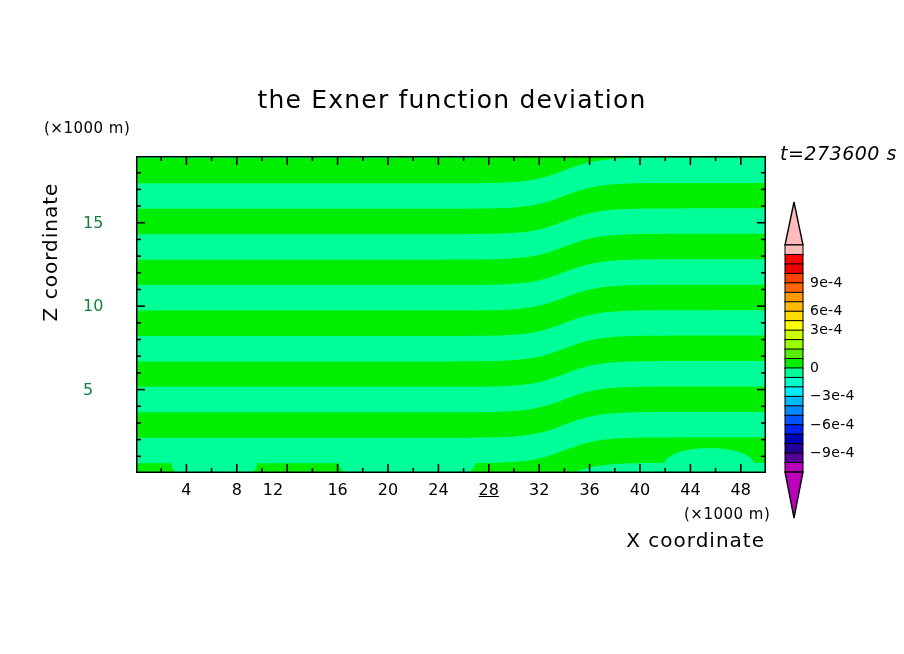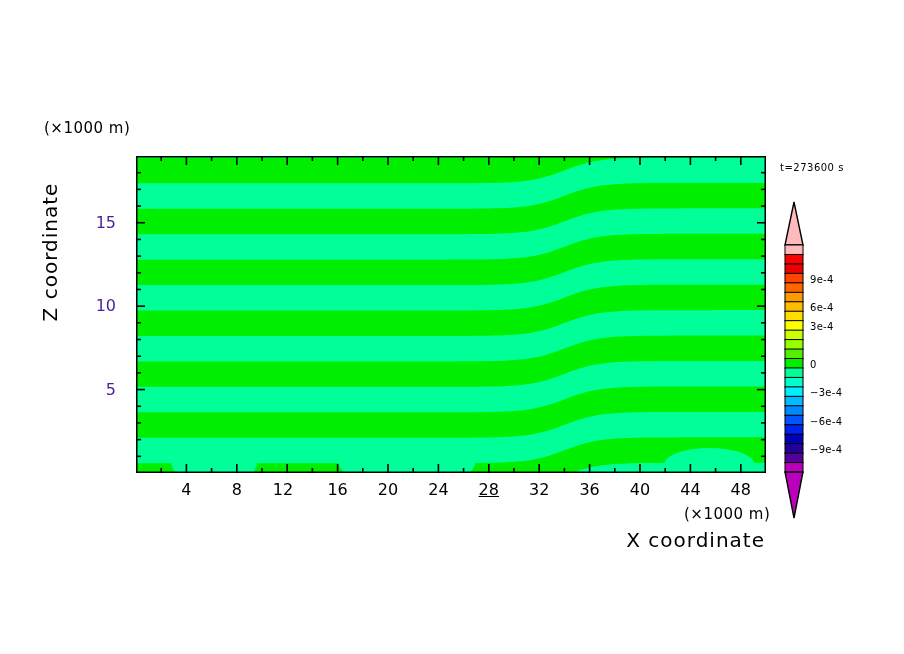--- a/index.html
+++ b/index.html
@@ -9,43 +9,44 @@
     position:relative;
   }
   #root{position:absolute;inset:0;}
   .abs{position:absolute;}
   .ttl{
     left:0;right:0;top:85px;text-align:center;
     font-size:25px;letter-spacing:1.2px;color:#000;
   }
   .units-tl{left:44px;top:119px;font-size:15px;color:#000;letter-spacing:.5px;}
   .units-br{left:684px;top:505px;font-size:15px;color:#000;letter-spacing:.5px;}
-  .tstamp{left:780px;top:162px;font-size:10px;color:#000;letter-spacing:.5px;}
+  .tstamp{left:780px;top:142px;font-size:19px;color:#000;letter-spacing:.5px;font-style:italic;}
   .xlab{
     left:0;right:139px;top:528px;text-align:right;
     font-size:20px;letter-spacing:1px;color:#000;
   }
   .ylab{
     left:-60px;top:240px;width:220px;text-align:center;
     font-size:20px;letter-spacing:1px;color:#000;
     transform:rotate(-90deg);transform-origin:center center;
   }
   .xtick{position:absolute;font-size:16px;color:#000;text-align:center;
          width:40px;margin-left:-20px;top:480px;}
-  .ytick{position:absolute;font-size:16px;color:#4c1d95;text-align:right;
-         width:40px;left:76px;margin-top:-10px;}
-  .cbtick{position:absolute;font-size:10px;color:#000;left:810px;
+  .ytick{position:absolute;font-size:16px;color:#15803d;
+         width:40px;left:83px;margin-top:-10px;}
+  .cbtick{position:absolute;font-size:14px;color:#000;left:810px;
           margin-top:-9px;letter-spacing:.3px;white-space:nowrap;}
   svg{display:block;}
 </style>
 </head>
 <body>
 
 <div id="root">
 
+  <div class="abs ttl">the Exner function deviation</div>
 
   <div class="abs units-tl">(×1000 m)</div>
   <div class="abs units-br">(×1000 m)</div>
   <div class="abs tstamp">t=273600 s</div>
 
   <div class="abs xlab">X coordinate</div>
   <div class="abs ylab">Z coordinate</div>
 
   <div class="abs" style="left:136px;top:156px;">
     <svg id="plot-svg" width="630" height="317" viewBox="0 0 630 317">
@@ -160,21 +161,21 @@
         <line x1="630" y1="16.68421052631578" x2="625" y2="16.68421052631578" stroke="#000" stroke-width="1.6"></line>
         <line x1="0" y1="0" x2="5" y2="0" stroke="#000" stroke-width="1.6"></line>
         <line x1="630" y1="0" x2="625" y2="0" stroke="#000" stroke-width="1.6"></line>
         <rect x="0" y="0" width="630" height="317" fill="none" stroke="#000000" stroke-width="3"></rect>
       </svg>
   </div>
 
   <div id="xticklabels">
       <div class="xtick" style="left: 186.4px;">4</div>
       <div class="xtick" style="left: 236.8px;">8</div>
-      <div class="xtick" style="left: 283px;">12</div>
+      <div class="xtick" style="left: 273px;">12</div>
       <div class="xtick" style="left: 337.6px;">16</div>
       <div class="xtick" style="left: 388px;">20</div>
       <div class="xtick" style="left: 438.4px;">24</div>
       <div class="xtick" style="left: 488.8px; text-decoration: underline;">28</div>
       <div class="xtick" style="left: 539.2px;">32</div>
       <div class="xtick" style="left: 589.6px;">36</div>
       <div class="xtick" style="left: 640px;">40</div>
       <div class="xtick" style="left: 690.4px;">44</div>
       <div class="xtick" style="left: 740.8px;">48</div>
     </div>

